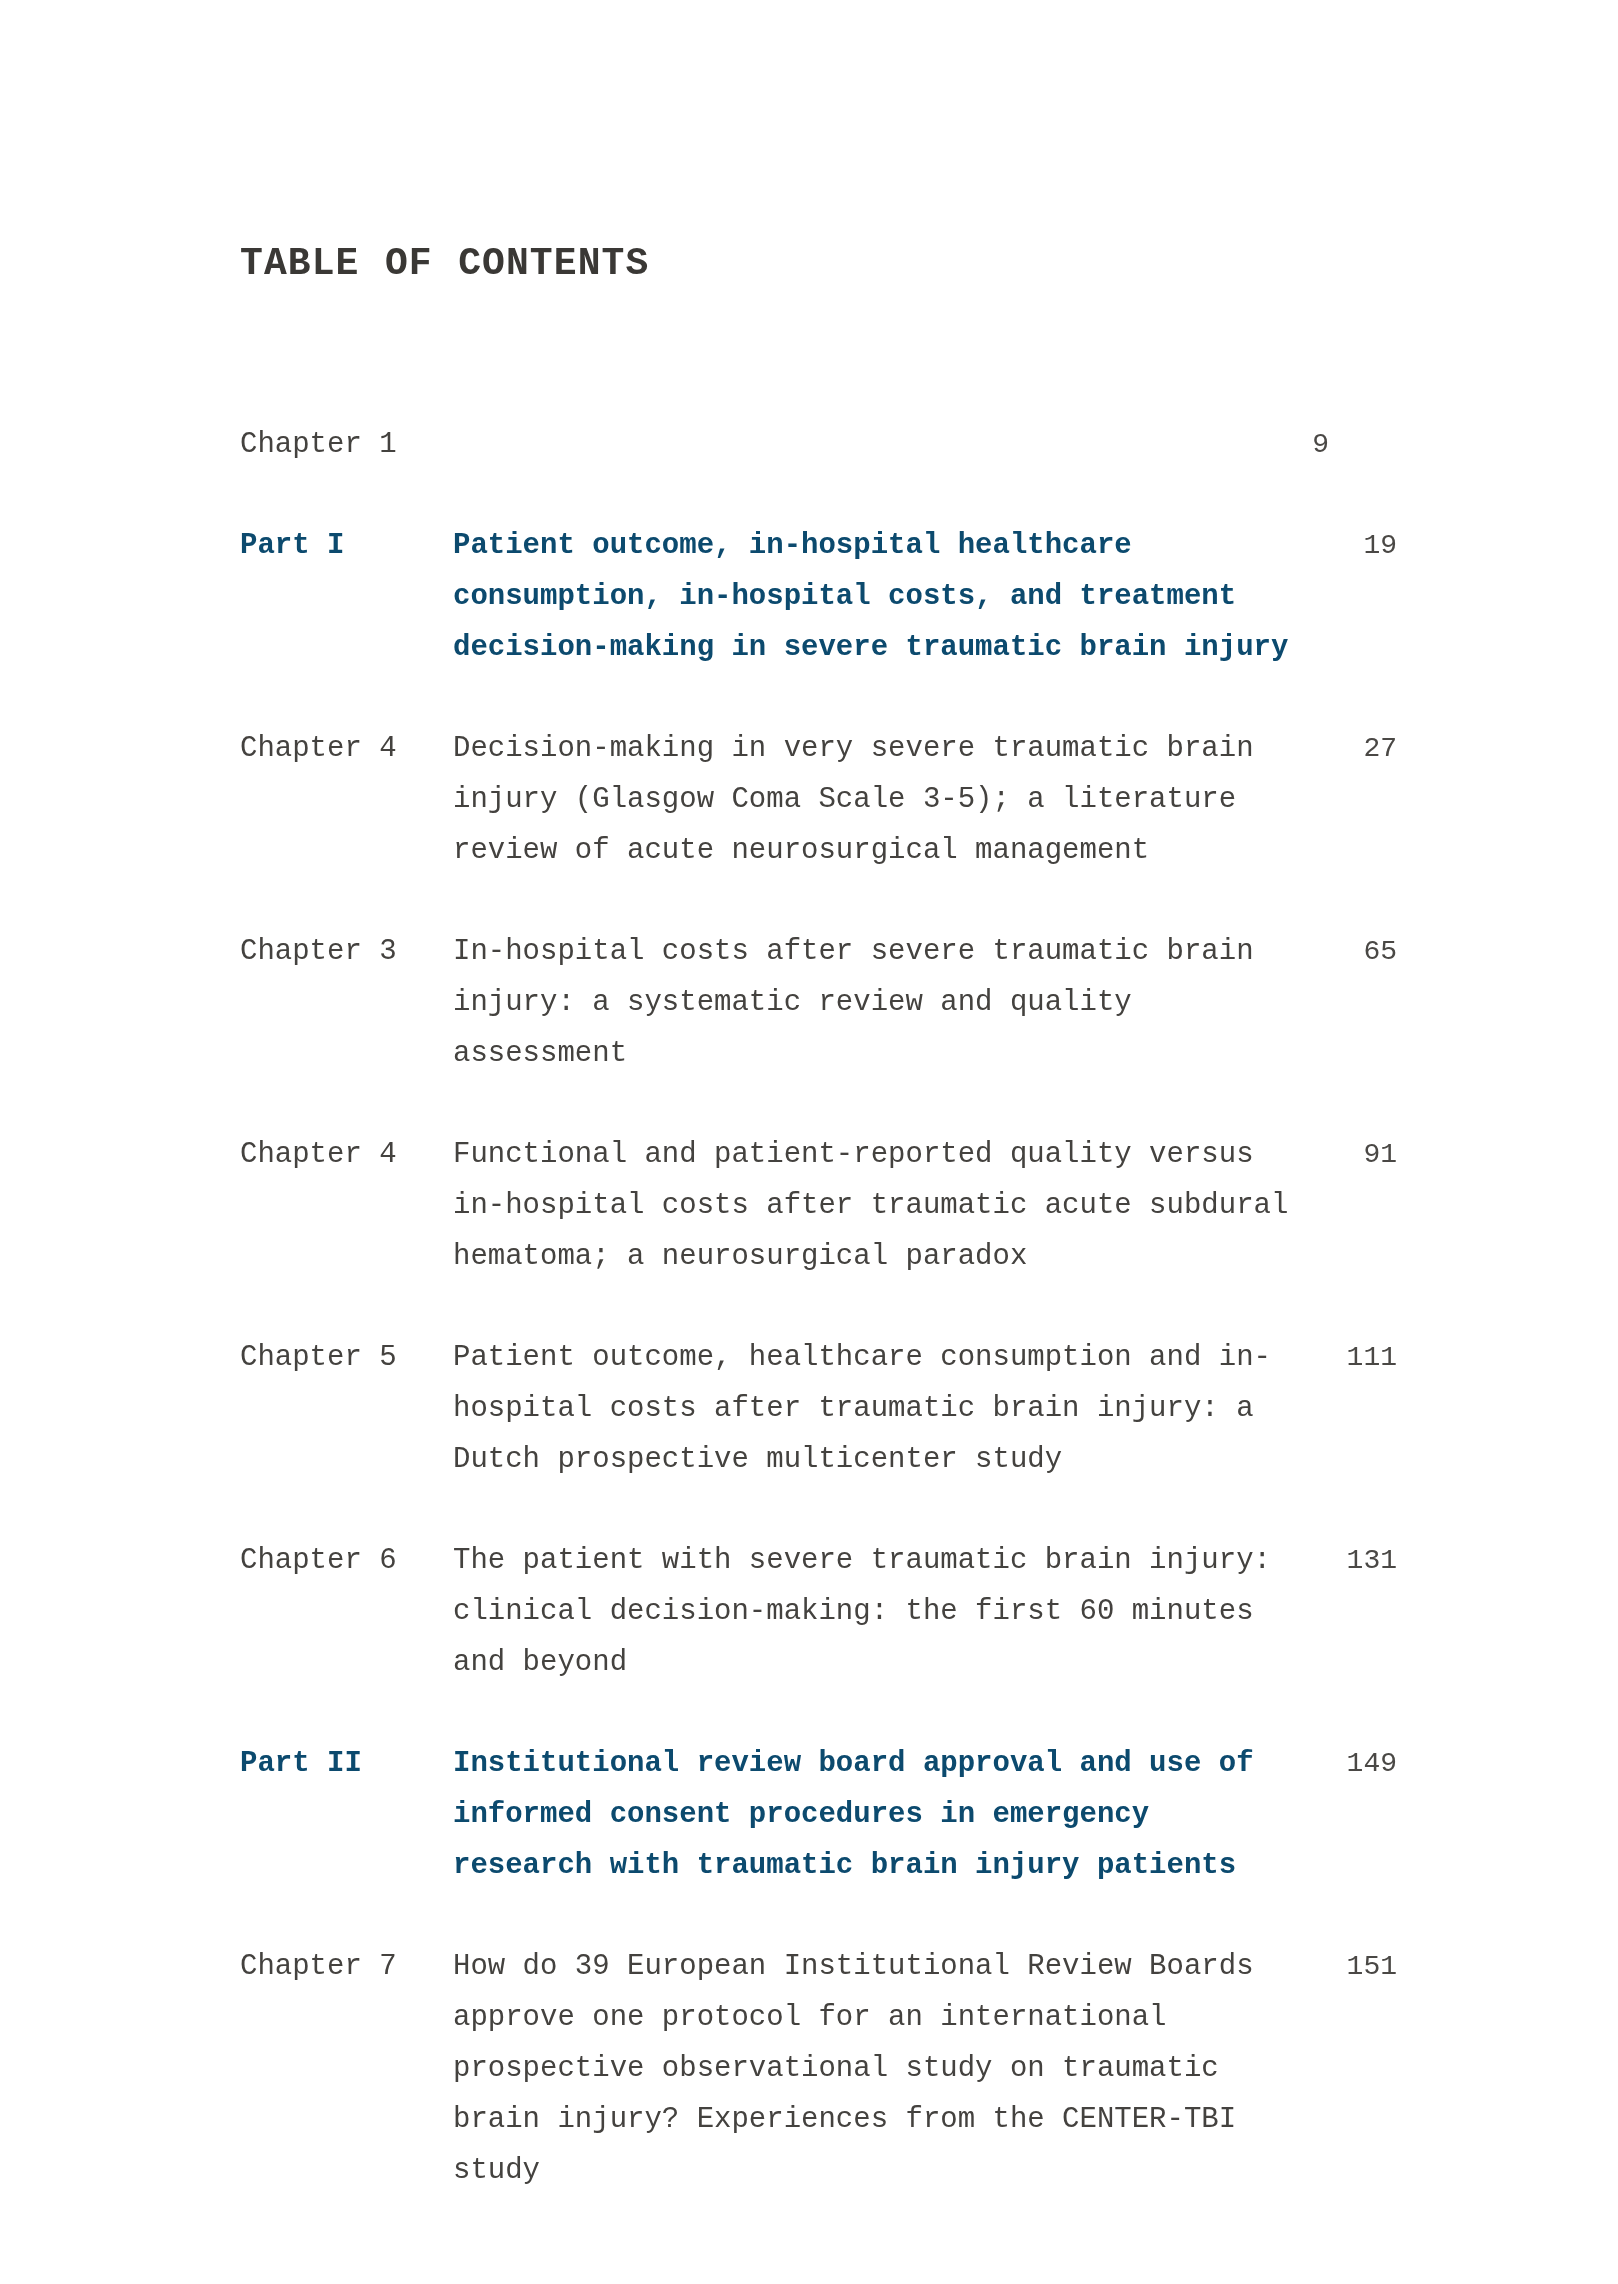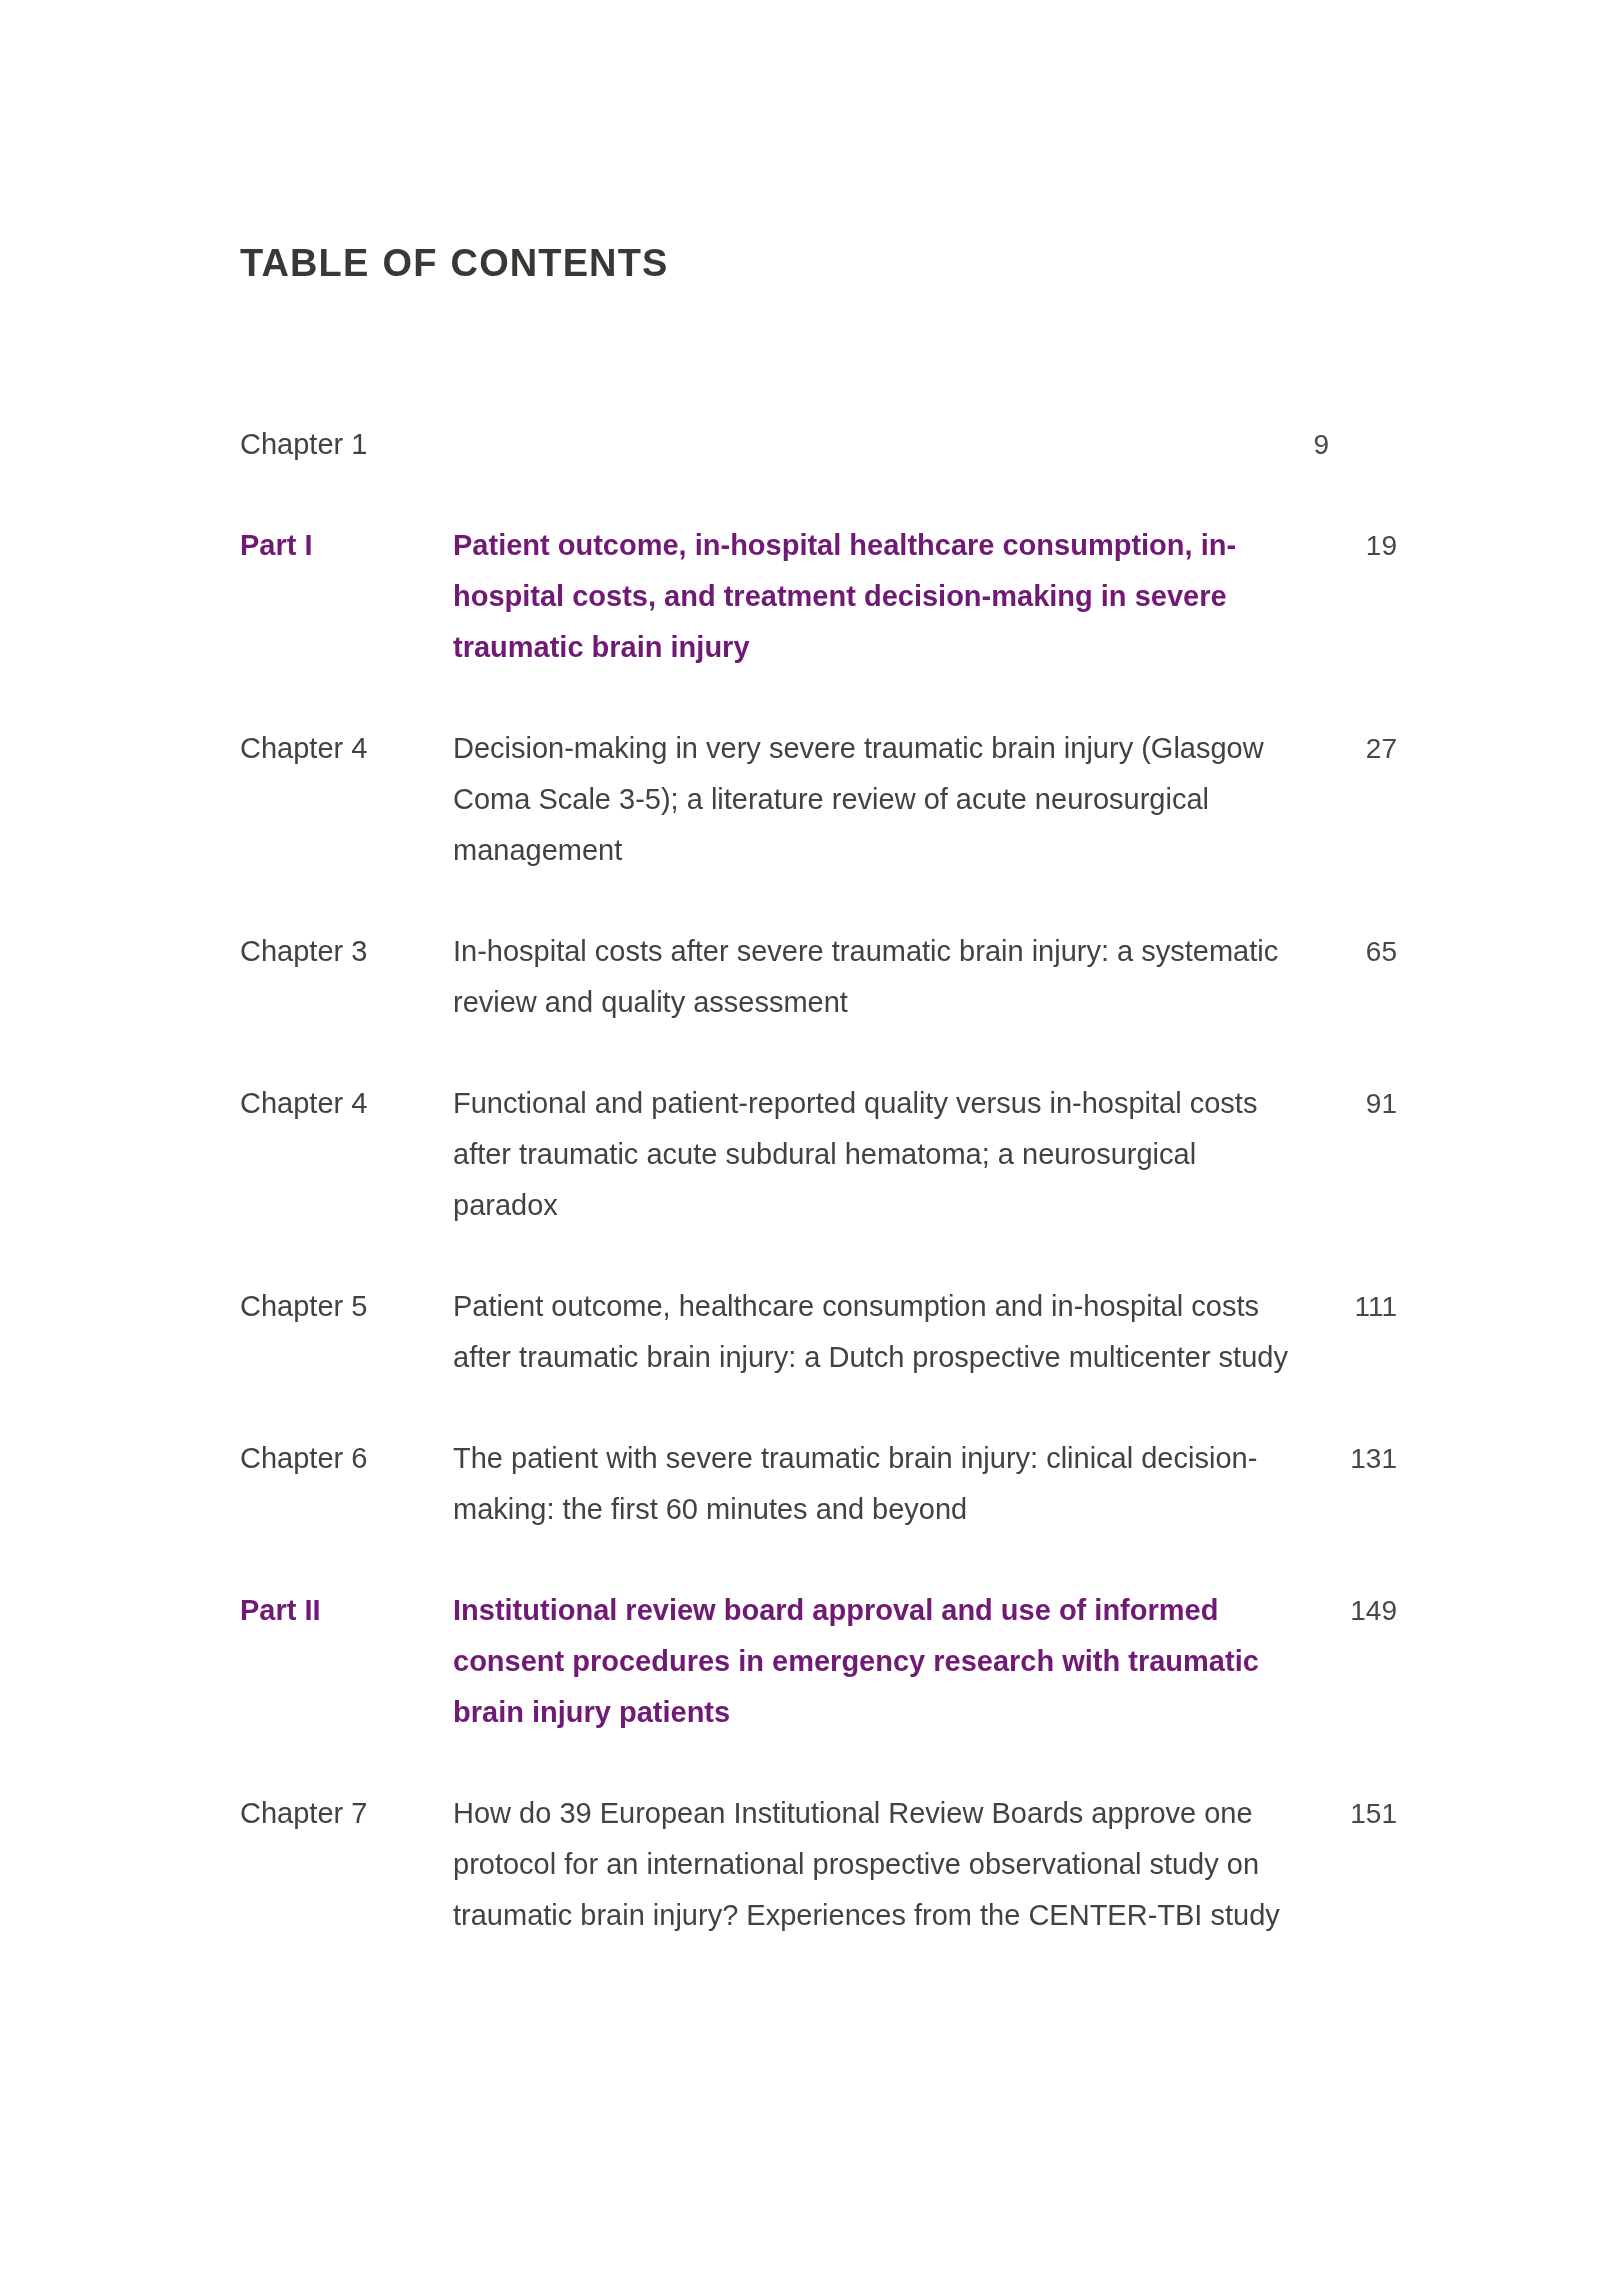--- a/index.html
+++ b/index.html
@@ -13,20 +13,21 @@
     font-family: "Liberation Sans", sans-serif;
     color: #3f3e3b;
     position: relative;
     overflow: hidden;
   }
   .page {
     box-sizing: border-box;
     width: 1415px;
     height: 2284px;
     padding: 242px 221px 0 240px;
+    font-family: Liberation Mono, monospace;
   }
   .doc-title {
     font-size: 38px;
     font-weight: 700;
     letter-spacing: 1.1px;
     color: #3a3835;
     margin: 0 0 134px 0;
     word-spacing: 1.5px;
   }
   .toc-list {
@@ -48,21 +49,21 @@
     padding-right: 30px;
   }
   .entry .pagenum {
     text-align: right;
     color: #4a4845;
     font-size: 28px;
   }
   .entry.bold .label,
   .entry.bold .title {
     font-weight: 700;
-    color: #701a75;
+    color: #0c4a6e;
   }
 </style>
 </head>
 <body>
 
 <div class="page">
   <h1 class="doc-title">TABLE OF CONTENTS</h1>
 
   <div class="toc-list">
   <div class="entry">

